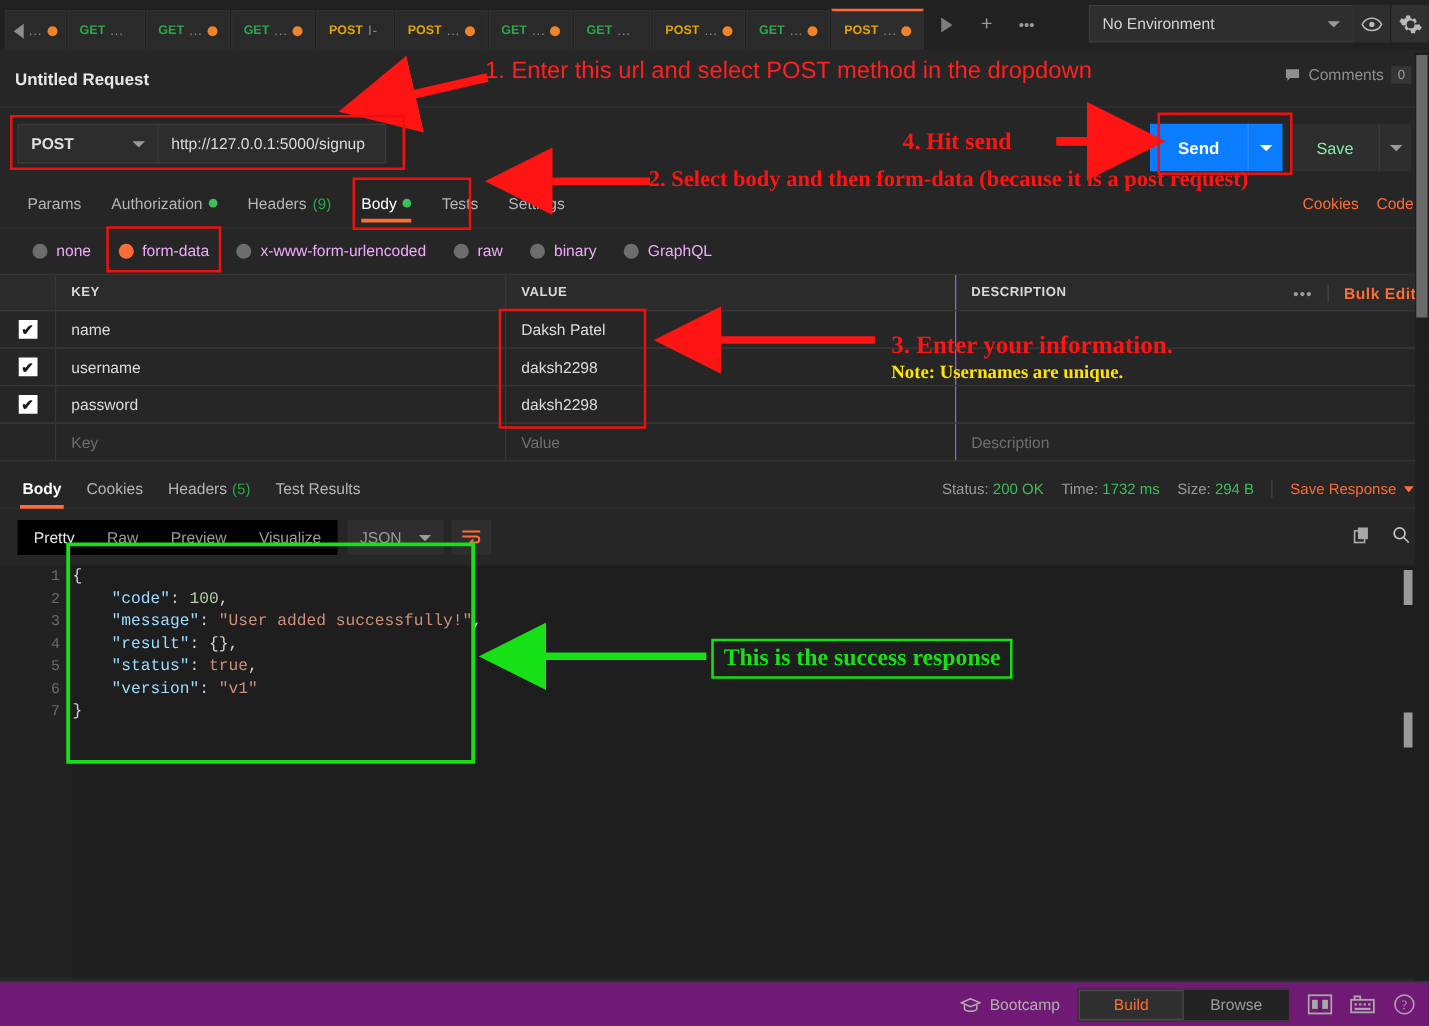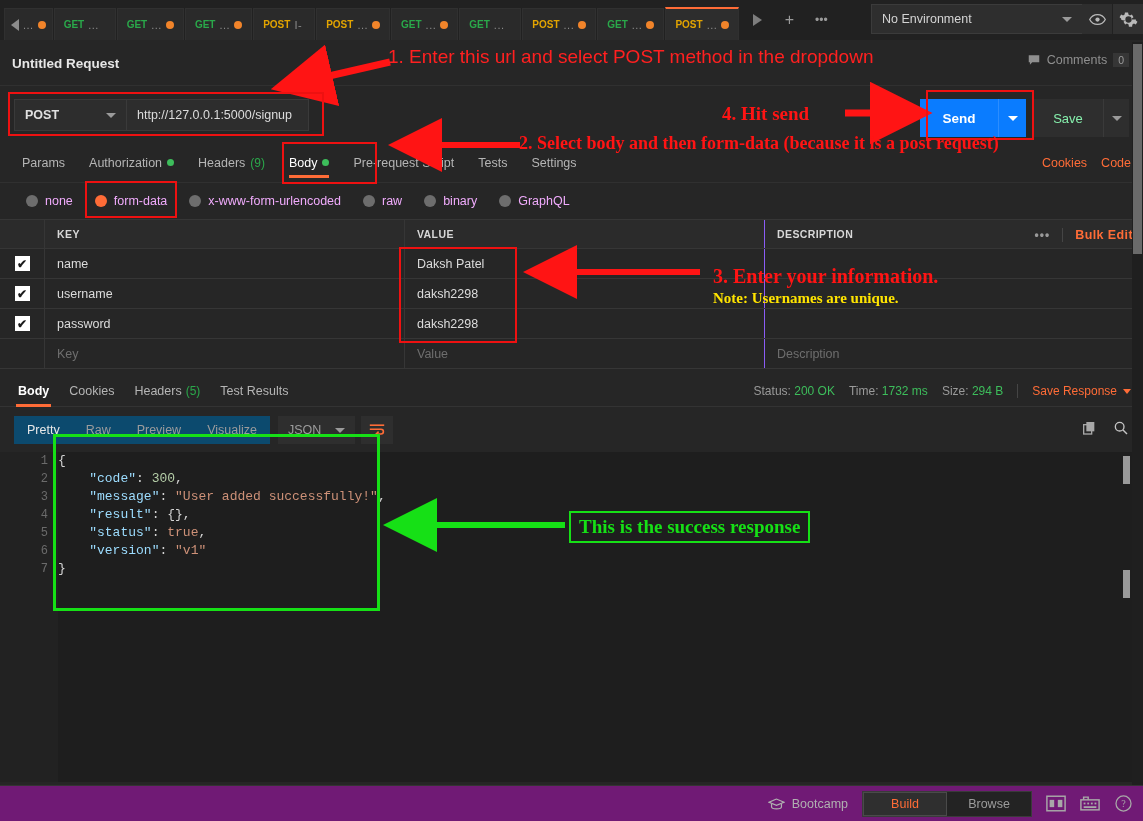--- a/index.html
+++ b/index.html
@@ -146,21 +146,21 @@
            color:#b5b5b5; font-size:12.5px; position:relative; }
   .retab:first-child { margin-left: 8px; }
   .retab.active { color:#fff; font-weight:bold; }
   .retab.active::after { content:''; position:absolute; left:8px; right:8px; bottom:0; height:3px; background:#ff6c37; }
   .statusbar { position:absolute; right:12px; display:flex; align-items:center; gap:14px; font-size:12px; color:#9a9a9a; }
   .sval { color:#3dbd5b; }
   .saveresp { color:#ff6c37; display:flex; align-items:center; gap:6px; }
   .caret-o { width:0;height:0;border-left:4px solid transparent;border-right:4px solid transparent;border-top:5px solid #ff6c37;}
 
   .viewbar { position:absolute; left:0; top:408px; width:1143px; height:44px; background:#262626; display:flex; align-items:center; }
-  .vpills { margin-left: 14px; height:28px; background:#0c4a6e; display:flex; align-items:flex-end; }
+  .vpills { margin-left: 14px; height:28px; background:#000000; display:flex; align-items:flex-end; }
   .vpill { padding:0 13px; height:28px; display:flex;align-items:center; color:#9c9c9c; font-size:12.5px; }
   .vpill.active { color:#e8e8e8; }
   .fmtsel { margin-left:8px; height:28px; background:#2e2e2e; display:flex;align-items:center;gap:14px;padding:0 10px;
             color:#9c9c9c; font-size:12.5px; }
   .wrapbtn { margin-left:6px; width:32px;height:28px;background:#2e2e2e;display:flex;align-items:center;justify-content:center;}
   .vb-right { position:absolute; right:14px; display:flex; gap:16px; align-items:center; }
 
   
   .codebox { position:absolute; left:0; top:452px; width:1143px; height:330px; background:#1e1e1e; }
   .gutter { position:absolute; left:0; top:0; width:58px; height:330px; background:#222; }
@@ -329,23 +329,20 @@
           <span>Authorization</span>
           <span class="gdot"></span>
         </div>
         <div class="rtab">
           <span>Headers</span>
           <span class="cnt">(9)</span>
         </div>
         <div class="rtab active">
           <span>Body</span>
           <span class="gdot"></span>
-        </div>
-        <div class="rtab">
-          <span>Pre-request Script</span>
         </div>
         <div class="rtab">
           <span>Tests</span>
         </div>
         <div class="rtab">
           <span>Settings</span>
         </div>
       </div>
     <div class="rt-right">
       <span>Cookies</span>
@@ -495,21 +492,21 @@
         <div class="gnum">1</div>
         <div class="gnum">2</div>
         <div class="gnum">3</div>
         <div class="gnum">4</div>
         <div class="gnum">5</div>
         <div class="gnum">6</div>
         <div class="gnum">7</div>
       </div>
     <div class="codelines" id="codelines">
         <div class="cl"><span class="k-pun">{</span></div>
-        <div class="cl"><span class="k-pun">    </span><span class="k-key">"code"</span><span class="k-pun">: </span><span class="k-num">300</span><span class="k-pun">,</span></div>
+        <div class="cl"><span class="k-pun">    </span><span class="k-key">"code"</span><span class="k-pun">: </span><span class="k-num">100</span><span class="k-pun">,</span></div>
         <div class="cl"><span class="k-pun">    </span><span class="k-key">"message"</span><span class="k-pun">: </span><span class="k-str">"User added successfully!"</span><span class="k-pun">,</span></div>
         <div class="cl"><span class="k-pun">    </span><span class="k-key">"result"</span><span class="k-pun">: </span><span class="k-pun">{},</span></div>
         <div class="cl"><span class="k-pun">    </span><span class="k-key">"status"</span><span class="k-pun">: </span><span class="k-bool">true</span><span class="k-pun">,</span></div>
         <div class="cl"><span class="k-pun">    </span><span class="k-key">"version"</span><span class="k-pun">: </span><span class="k-str">"v1"</span></div>
         <div class="cl"><span class="k-pun">}</span></div>
       </div>
   </div>
 
   <div class="vscroll-outer">
     <div class="vscroll-thumb" style="top:2px;height:210px;"></div>

